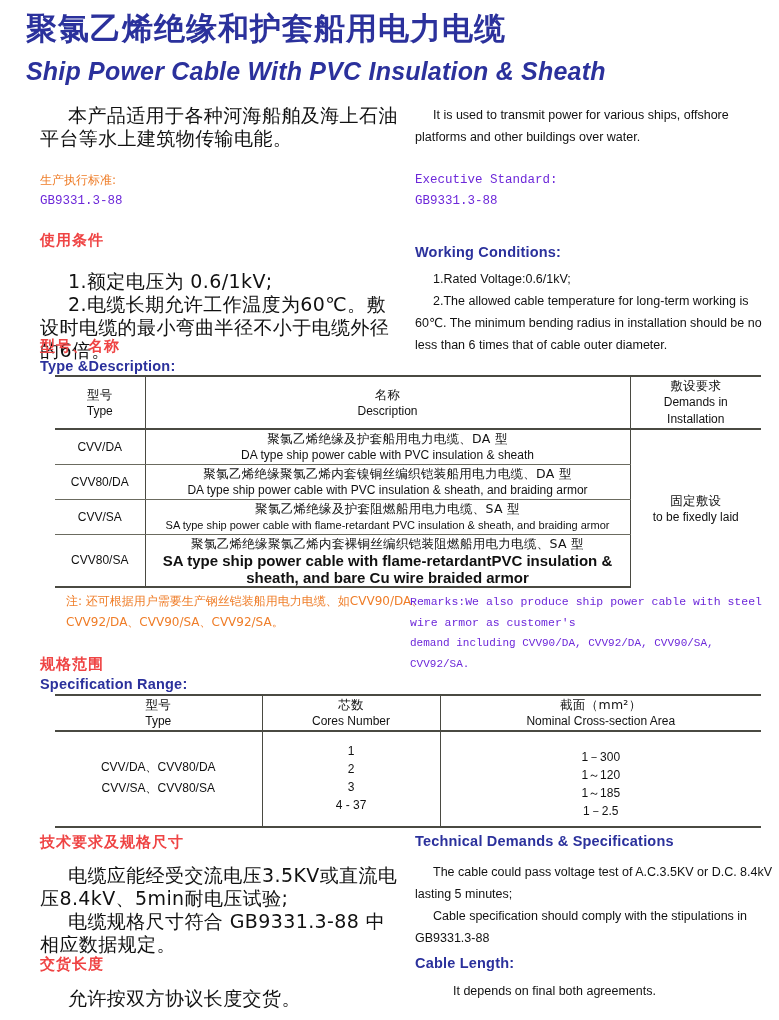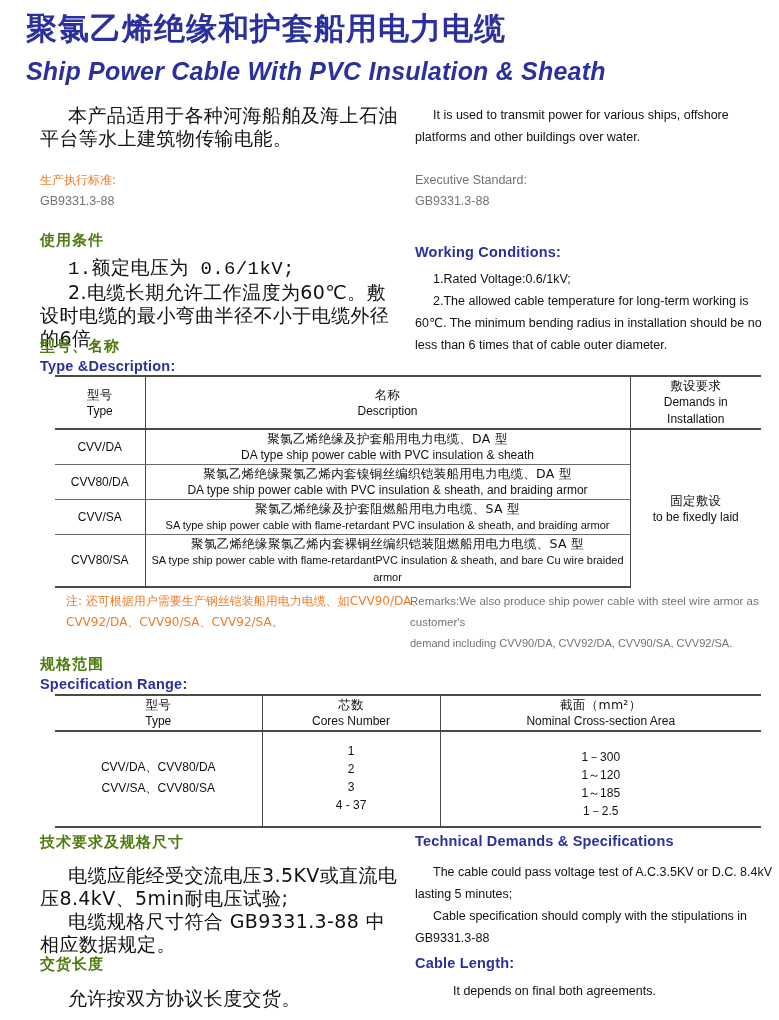--- a/index.html
+++ b/index.html
@@ -58,36 +58,37 @@
   .para-cn {
     font-family: "DejaVu Sans", "Liberation Sans", sans-serif;
     font-size: 19px;
     line-height: 23px;
     letter-spacing: 0.4px;
   }
   .indent { text-indent: 28px; }
   .indent-s { text-indent: 18px; }
 
   .orange {
-    color: #737373;
+    color: #6d28d9;
     font-size: 12.5px;
     line-height: 21px;
+    font-family: Liberation Mono, monospace;
   }
   .orange-cn {
     color: #ef7d28;
     font-family: "DejaVu Sans", "Liberation Sans", sans-serif;
     font-size: 12px;
     line-height: 21px;
   }
 
   .head-cn {
     font-family: "DejaVu Sans", "Liberation Sans", sans-serif;
     font-size: 15px;
     font-weight: bold;
-    color: #4d7c0f;
+    color: #ef4444;
     letter-spacing: 1px;
   }
   .head-en {
     font-size: 14.5px;
     font-weight: bold;
     color: #2b319c;
     letter-spacing: 0.2px;
   }
 
   
@@ -114,21 +115,21 @@
     line-height: 17px;
   }
   .t-top    { border-top: 2px solid #4a4a42; }
   .t-bot    { border-bottom: 2px solid #4a4a42; }
   .t-thin-b { border-bottom: 1px solid #6b6b60; }
   .t-v      { border-right: 1.5px solid #4a4a42; }
 
   .hdr-cell { padding: 7px 2px 8px 2px; }
   .row-cell { padding: 6px 4px 7px 4px; }
   .sm       { font-size: 11px; }
-  .sm2      { font-size: 11px; }
+  .sm2      { font-size: 15px; font-weight: bold; }
 </style>
 </head>
 <body>
 
 <div class="page">
 
   <div class="title-cn">聚氯乙烯绝缘和护套船用电力电缆</div>
   <div class="title-en">Ship Power Cable With PVC Insulation &amp; Sheath</div>
 
   <div class="col-l" style="top:104px;">
@@ -142,21 +143,21 @@
     <div class="orange-cn">生产执行标准:</div>
     <div class="orange">GB9331.3-88</div>
   </div>
   <div class="col-r" style="top:170px;">
     <div class="orange">Executive Standard:</div>
     <div class="orange">GB9331.3-88</div>
   </div>
 
   <div class="col-l" style="top:231px;">
     <div class="head-cn">使用条件</div>
-    <div class="para para-cn indent" style="margin-top:8px;font-family:Liberation Mono, monospace;">1.额定电压为 0.6/1kV;</div>
+    <div class="para para-cn indent" style="margin-top:20px;">1.额定电压为 0.6/1kV;</div>
     <div class="para para-cn indent">2.电缆长期允许工作温度为60℃。敷设时电缆的最小弯曲半径不小于电缆外径的6倍。</div>
   </div>
   <div class="col-r" style="top:244px;">
     <div class="head-en">Working Conditions:</div>
     <div class="para indent-s" style="margin-top:8px;">1.Rated Voltage:0.6/1kV;</div>
     <div class="para indent-s">2.The allowed cable temperature for long-term working is  60℃. The minimum bending radius in installation should be no less than 6 times that of cable outer diameter.</div>
   </div>
 
   <div style="position:absolute; left:40px; top:337px;">
     <div class="head-cn">型号、名称</div>

